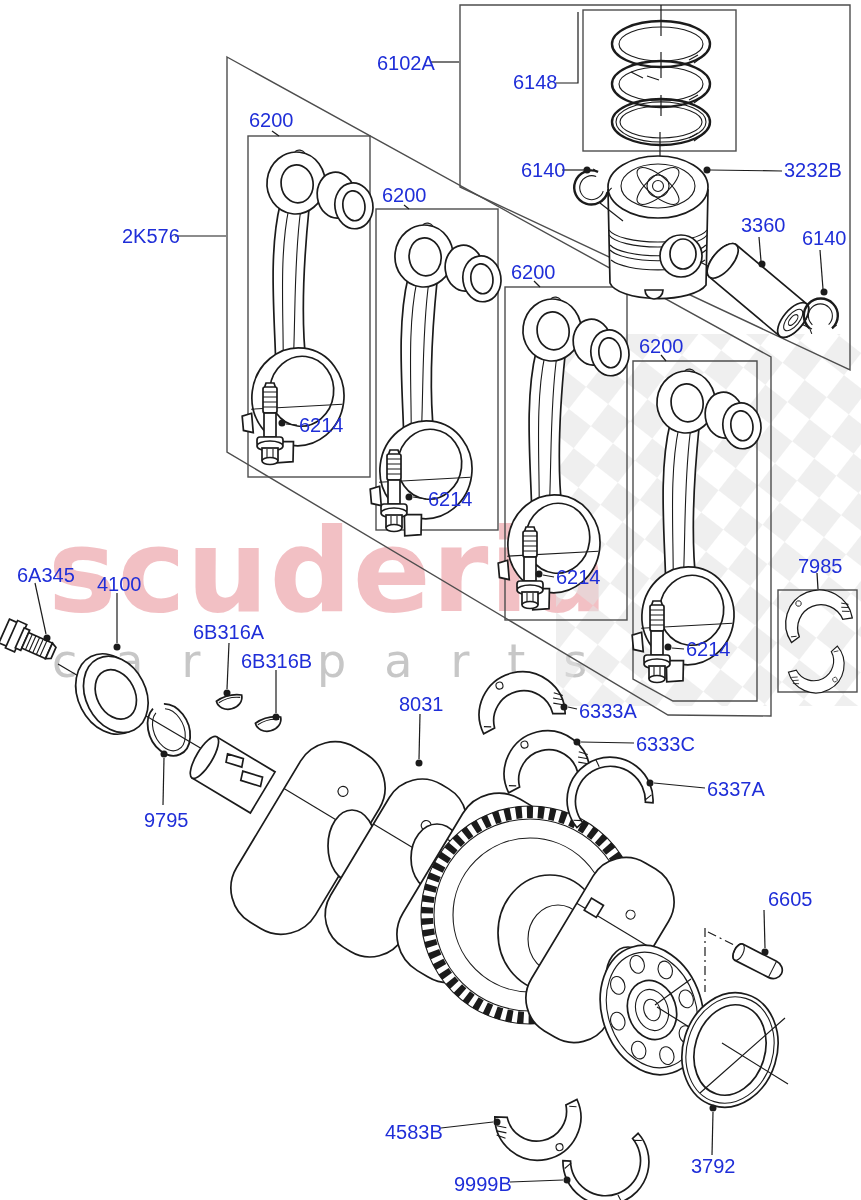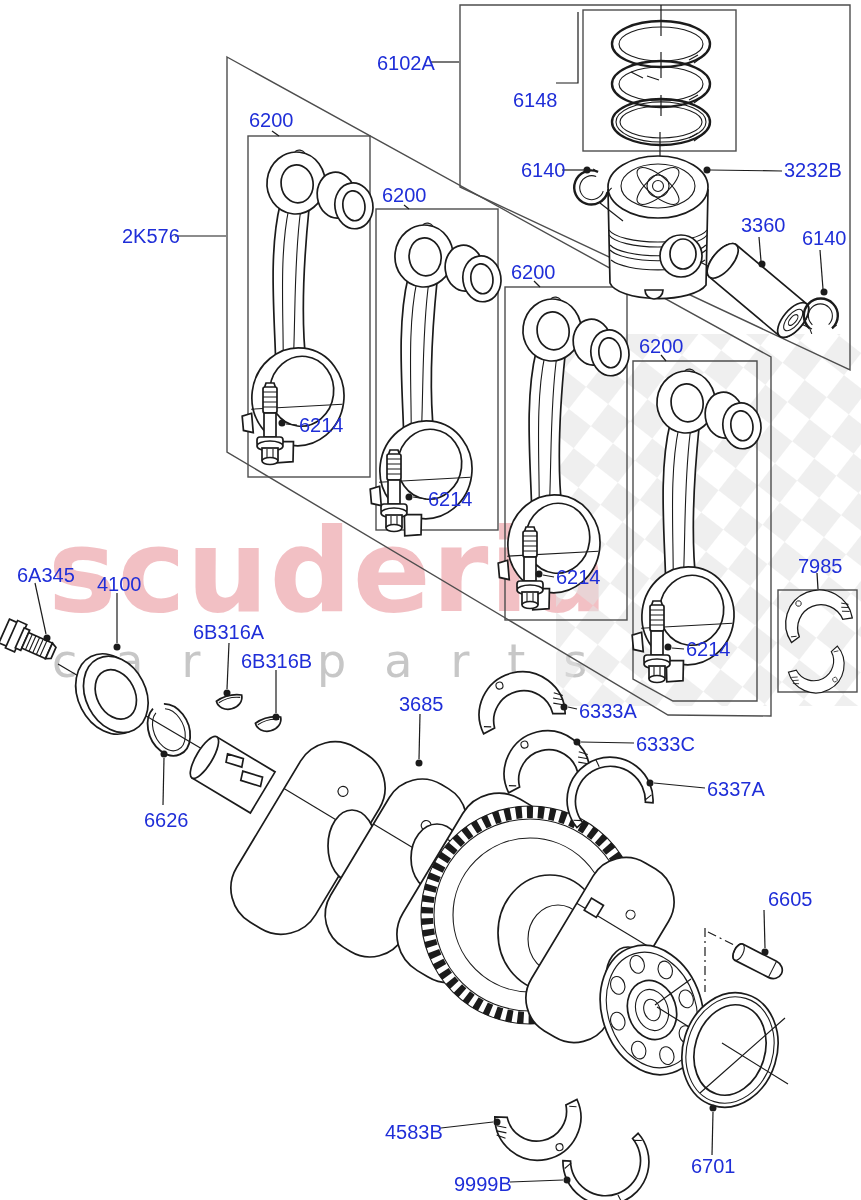--- a/index.html
+++ b/index.html
@@ -317,41 +317,41 @@
       <path class="ln" d="M 712,1155 L 713,1112"></path>
         <circle class="dot" cx="713" cy="1108" r="3.5"></circle>
       <path class="ln" d="M 441,1128 L 493,1122"></path>
         <circle class="dot" cx="497" cy="1122" r="3.5"></circle>
       <path class="ln" d="M 510,1182 L 563,1180"></path>
         <circle class="dot" cx="567" cy="1180" r="3.5"></circle>
     </g>
   </svg>
 
   <div class="lbl" style="left:377px;top:55px">6102A</div>
-  <div class="lbl" style="left:513px;top:92px">6148</div>
+  <div class="lbl" style="left:513px;top:74px">6148</div>
   <div class="lbl" style="left:521px;top:162px">6140</div>
   <div class="lbl" style="left:784px;top:162px">3232B</div>
   <div class="lbl" style="left:741px;top:217px">3360</div>
   <div class="lbl" style="left:802px;top:230px">6140</div>
   <div class="lbl" style="left:249px;top:112px">6200</div>
   <div class="lbl" style="left:382px;top:187px">6200</div>
   <div class="lbl" style="left:511px;top:264px">6200</div>
   <div class="lbl" style="left:639px;top:338px">6200</div>
   <div class="lbl" style="left:122px;top:228px">2K576</div>
   <div class="lbl" style="left:299px;top:417px">6214</div>
   <div class="lbl" style="left:428px;top:491px">6214</div>
   <div class="lbl" style="left:556px;top:569px">6214</div>
   <div class="lbl" style="left:686px;top:641px">6214</div>
   <div class="lbl" style="left:17px;top:567px">6A345</div>
   <div class="lbl" style="left:97px;top:576px">4100</div>
   <div class="lbl" style="left:193px;top:624px">6B316A</div>
   <div class="lbl" style="left:241px;top:653px">6B316B</div>
-  <div class="lbl" style="left:144px;top:812px">6626</div>
-  <div class="lbl" style="left:399px;top:696px">3685</div>
+  <div class="lbl" style="left:144px;top:812px">9795</div>
+  <div class="lbl" style="left:399px;top:696px">8031</div>
   <div class="lbl" style="left:579px;top:703px">6333A</div>
   <div class="lbl" style="left:636px;top:736px">6333C</div>
   <div class="lbl" style="left:707px;top:781px">6337A</div>
   <div class="lbl" style="left:798px;top:558px">7985</div>
   <div class="lbl" style="left:768px;top:891px">6605</div>
-  <div class="lbl" style="left:691px;top:1158px">6701</div>
+  <div class="lbl" style="left:691px;top:1158px">3792</div>
   <div class="lbl" style="left:385px;top:1124px">4583B</div>
   <div class="lbl" style="left:454px;top:1176px">9999B</div>
 </div>
 
 </body></html>

